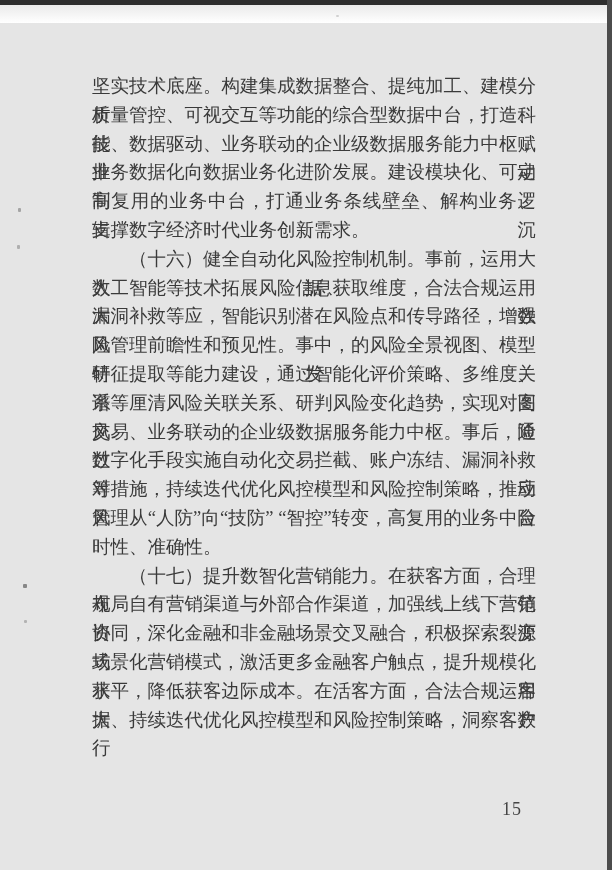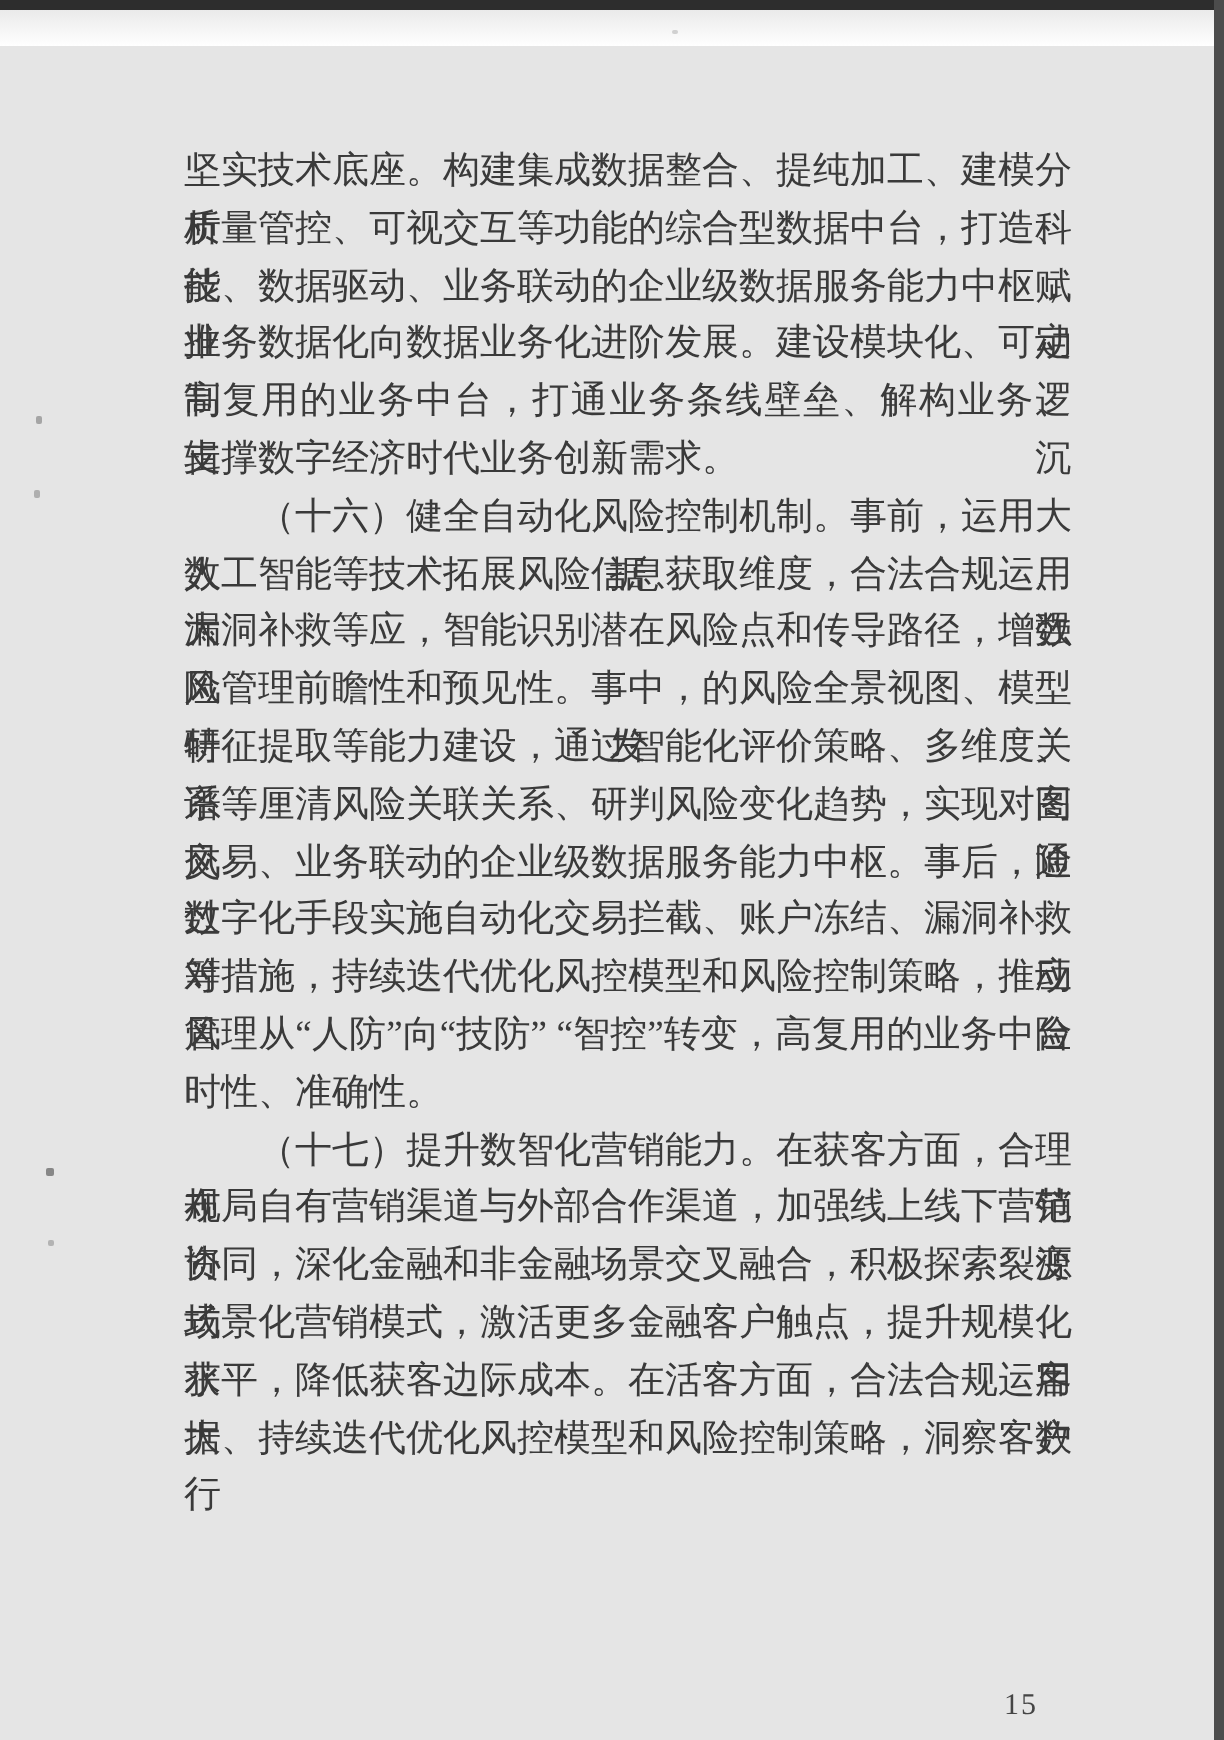--- a/index.html
+++ b/index.html
@@ -52,22 +52,22 @@
   }
   .line.indent {
     text-indent: 37px;
   }
   .bold {
     font-weight: normal;
   }
   .page-number {
     position: absolute;
     left: 502px;
-    top: 845px;
-    font-size: 15px;
+    top: 799px;
+    font-size: 18px;
     letter-spacing: 1px;
     color: #454545;
   }
   .speck {
     position: absolute;
     background: #8a8a8a;
     border-radius: 1px;
   }
   .speck.s1 { left: 18px; top: 208px; width: 3px; height: 4px; opacity: .7; }
   .speck.s2 { left: 17px; top: 245px; width: 3px; height: 4px; opacity: .6; }

